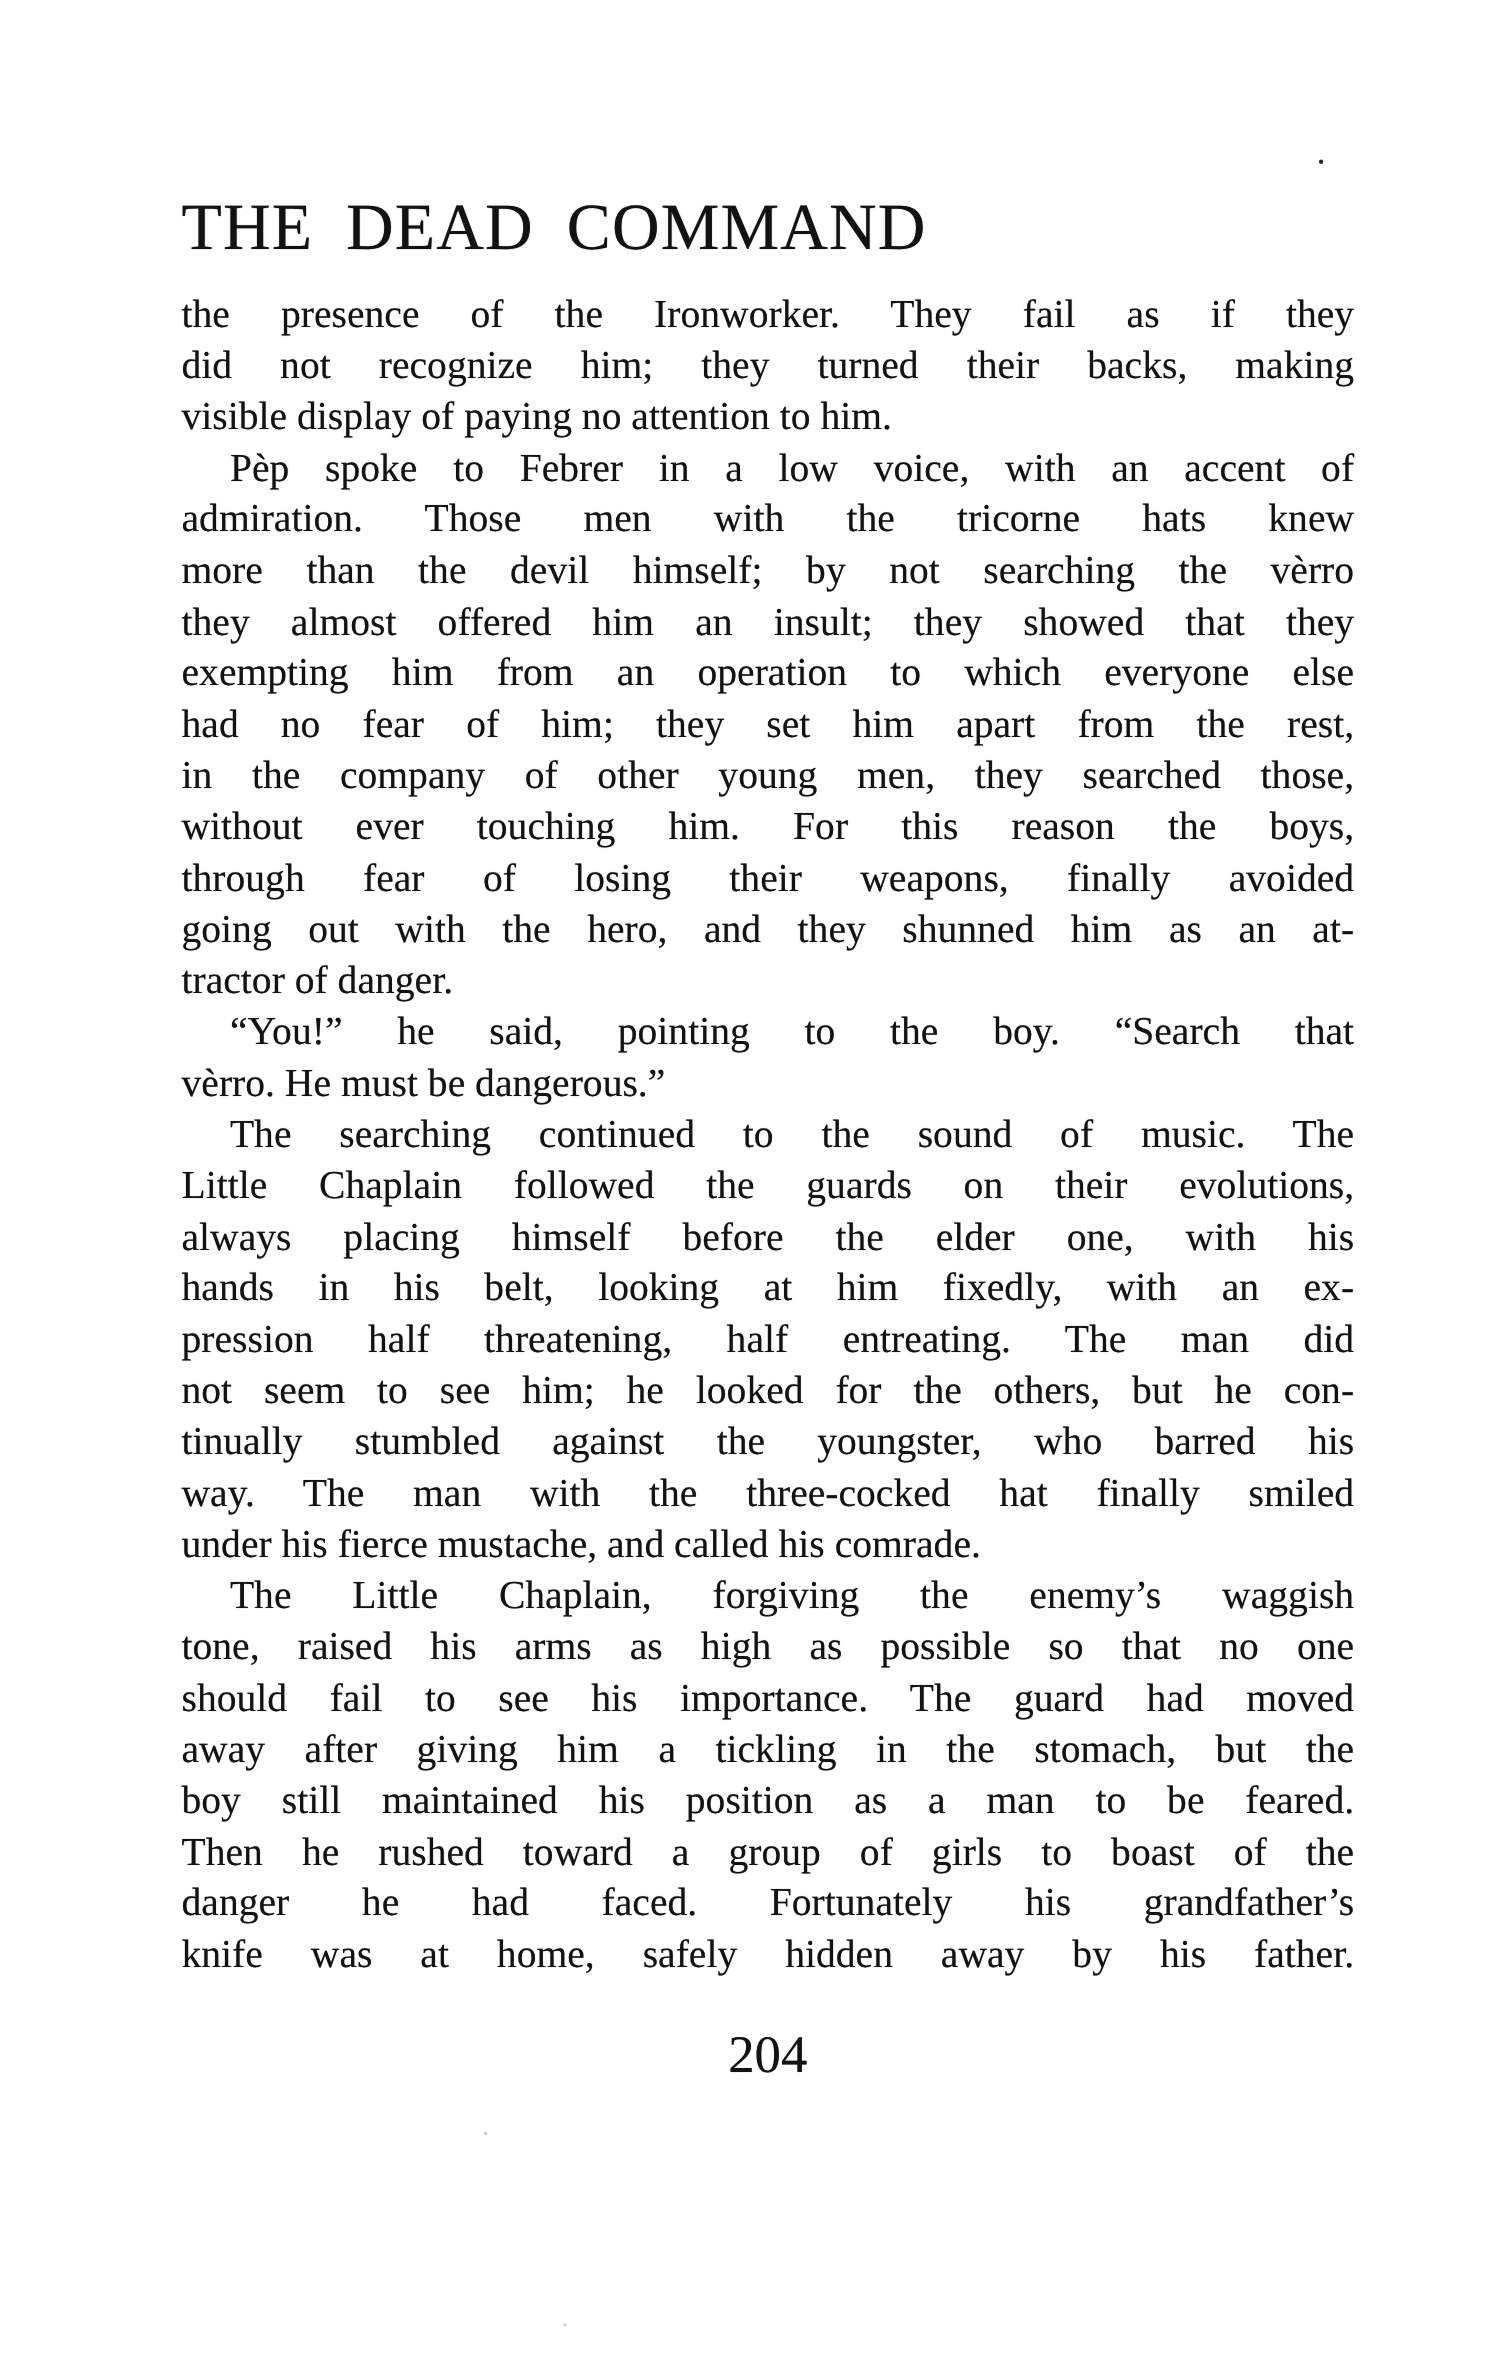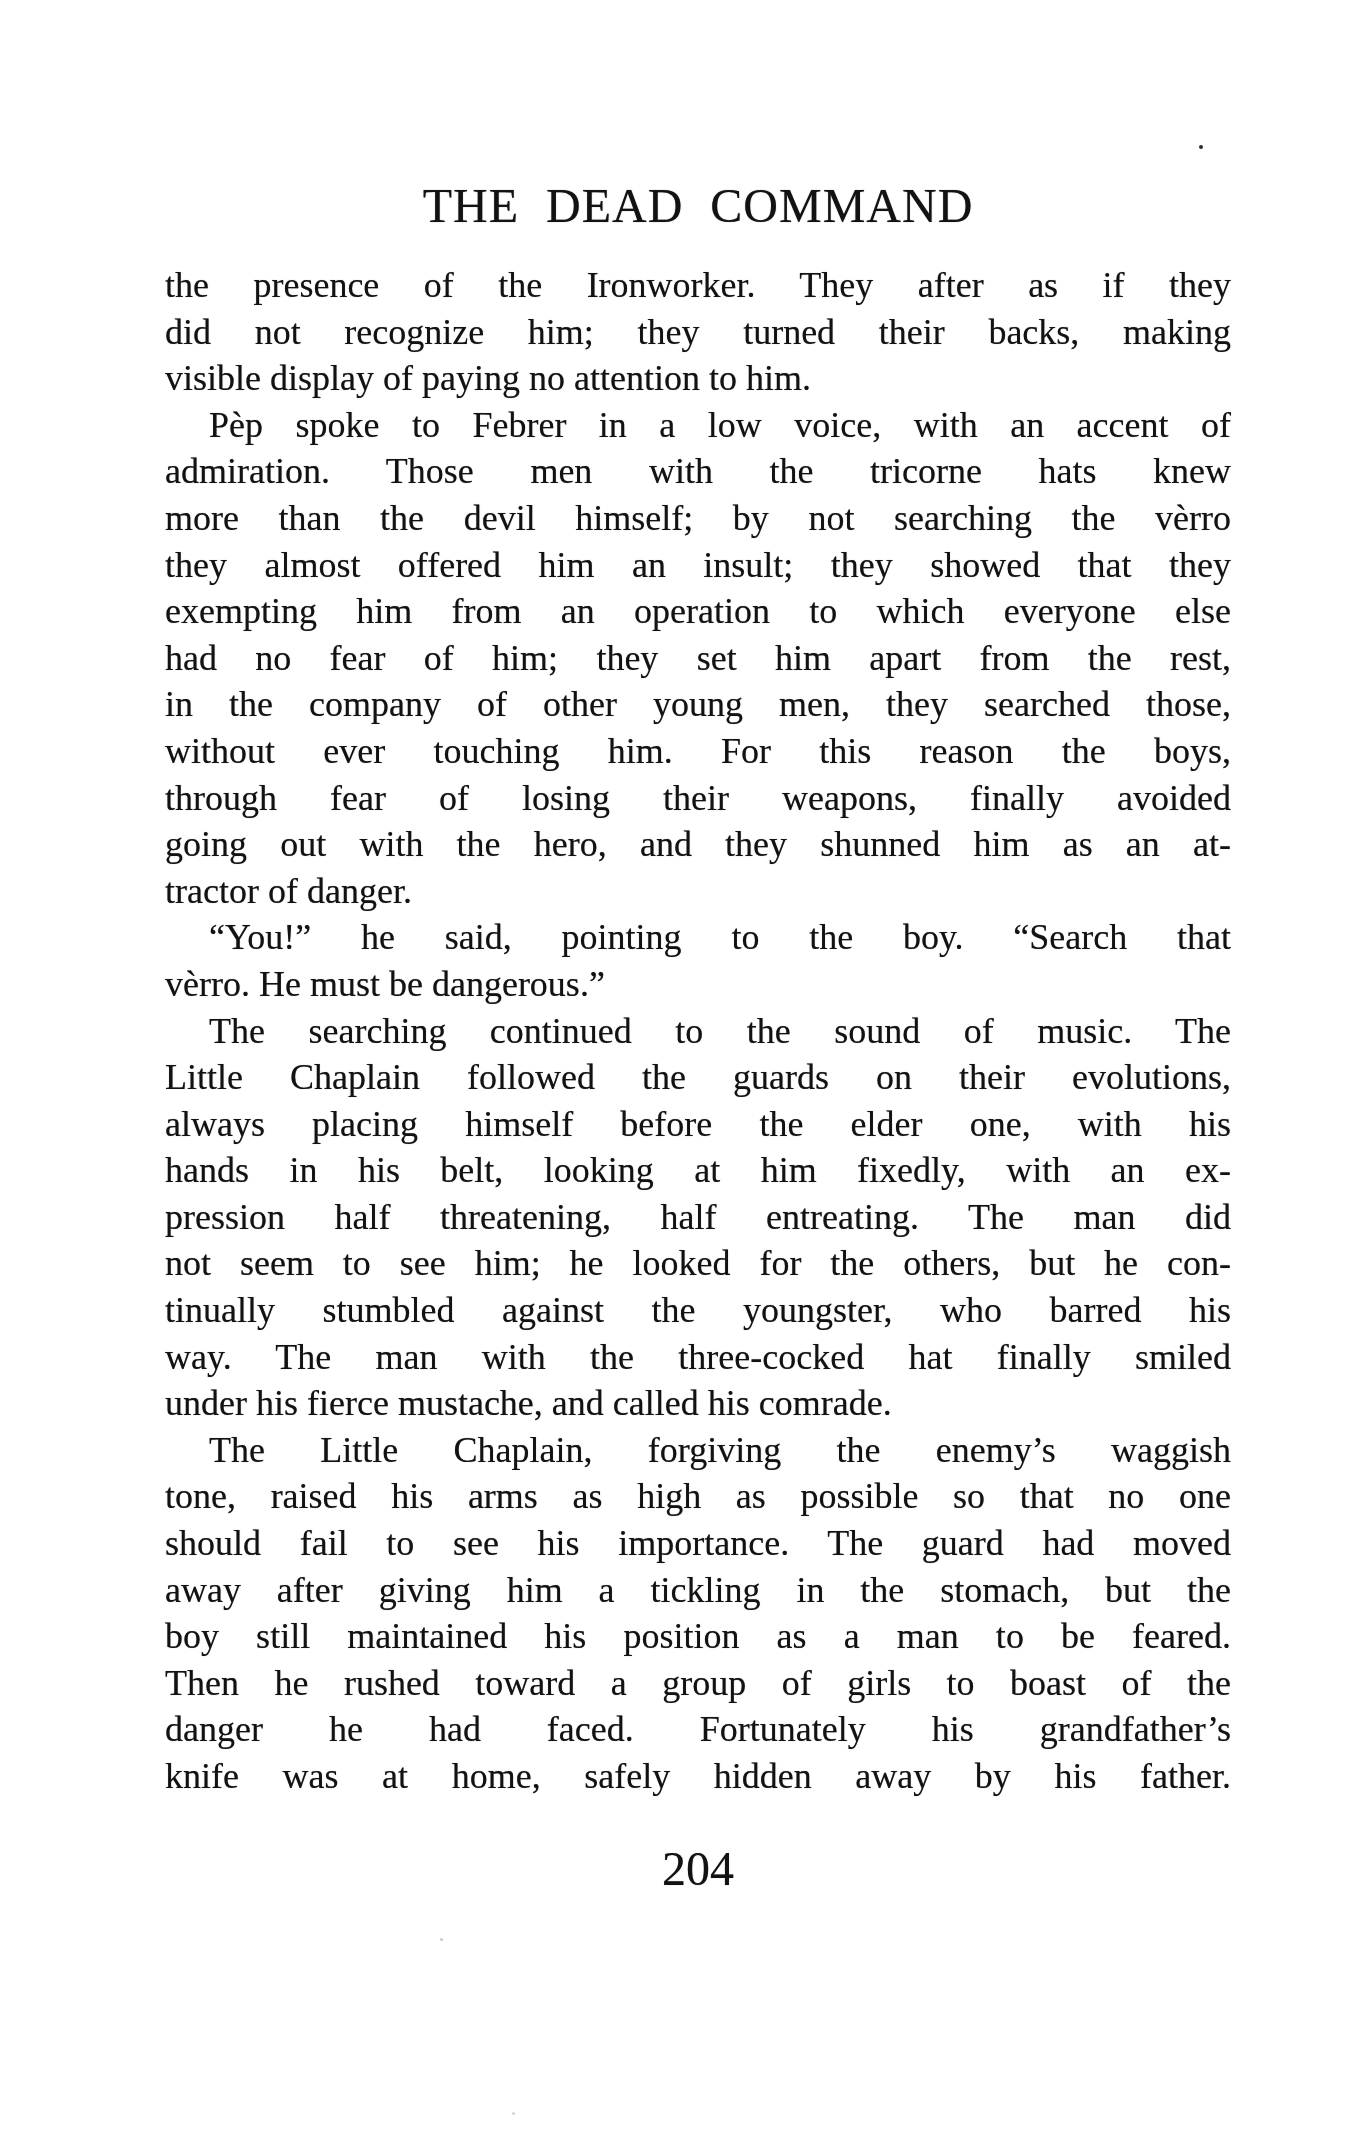--- a/index.html
+++ b/index.html
@@ -15,22 +15,21 @@
     overflow: hidden;
     font-family: "Liberation Serif", "DejaVu Serif", serif;
     color: #121212;
   }
   .title {
     position: absolute;
     top: 176px;
     left: 165px;
     width: 1066px;
     margin: 0;
-    text-align: center;
-    font-size: 48px;
+    font-size: 60px;
     line-height: 60px;
     font-weight: normal;
     letter-spacing: 1px;
     word-spacing: 14px;
     white-space: nowrap;
     text-shadow: 0 0 1px rgba(0,0,0,0.55);
   }
   .body-text {
     position: absolute;
     top: 262px;
@@ -70,21 +69,21 @@
   .speck-2 { top: 1938px; left: 440px; width: 3px; height: 3px; opacity: 0.25; }
   .speck-3 { top: 2112px; left: 512px; width: 3px; height: 3px; opacity: 0.2; }
 </style>
 </head>
 <body>
 
 <div class="page">
   <h1 class="title">THE DEAD COMMAND</h1>
   <div class="body-text">
       <div class="paragraph">
-        <div class="line">the presence of the Ironworker.  They after as if they</div>
+        <div class="line">the presence of the Ironworker.  They fail as if they</div>
         <div class="line">did not recognize him; they turned their backs, making</div>
         <div class="line para-end">visible display of paying no attention to him.</div>
       </div>
       <div class="paragraph">
         <div class="line indent">Pèp spoke to Febrer in a low voice, with an accent of</div>
         <div class="line">admiration.  Those men with the tricorne hats knew</div>
         <div class="line">more than the devil himself; by not searching the vèrro</div>
         <div class="line">they almost offered him an insult; they showed that they</div>
         <div class="line">exempting him from an operation to which everyone else</div>
         <div class="line">had no fear of him; they set him apart from the rest,</div>

